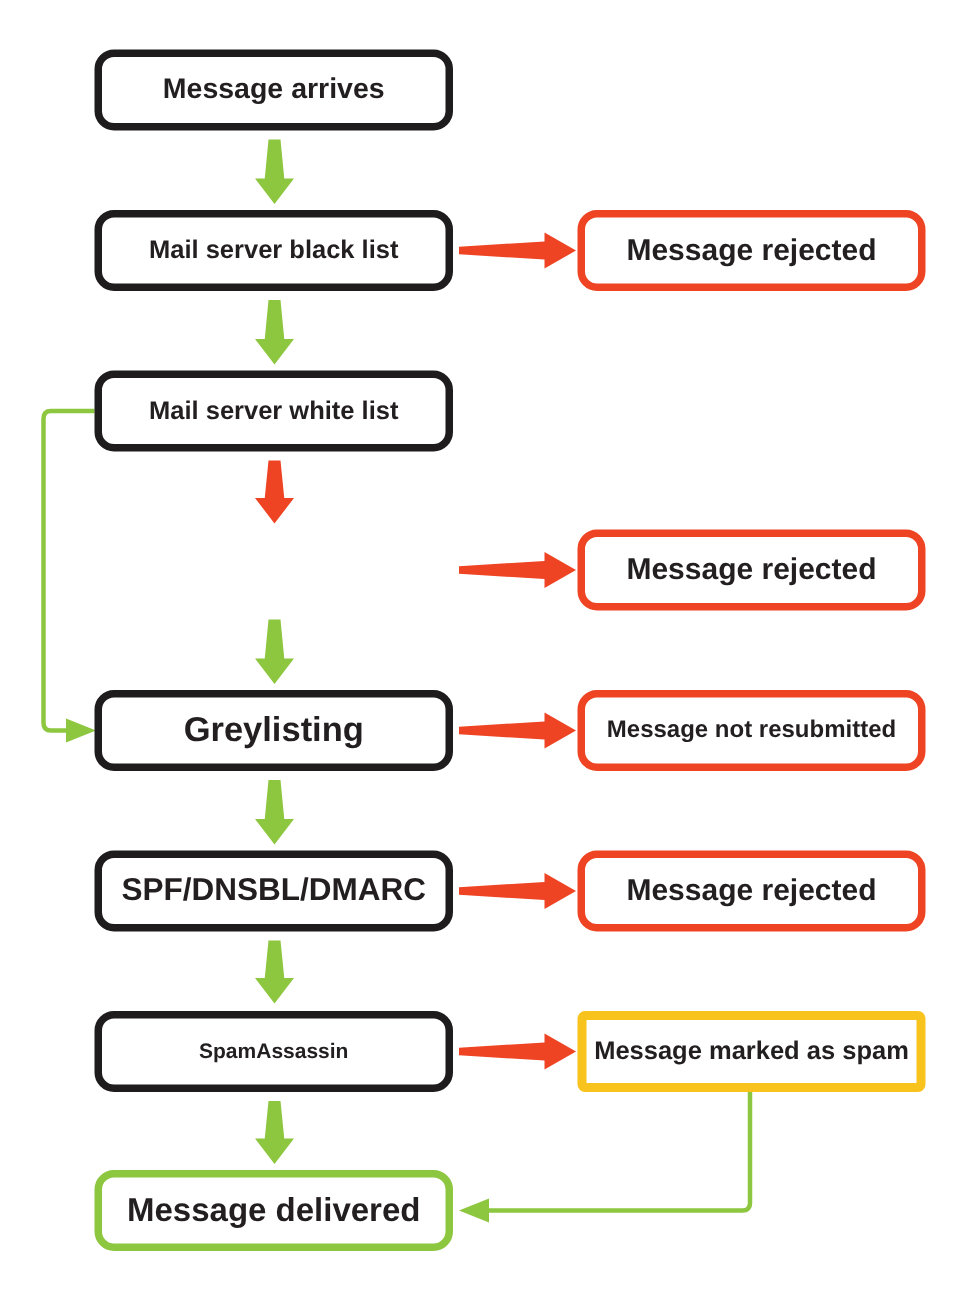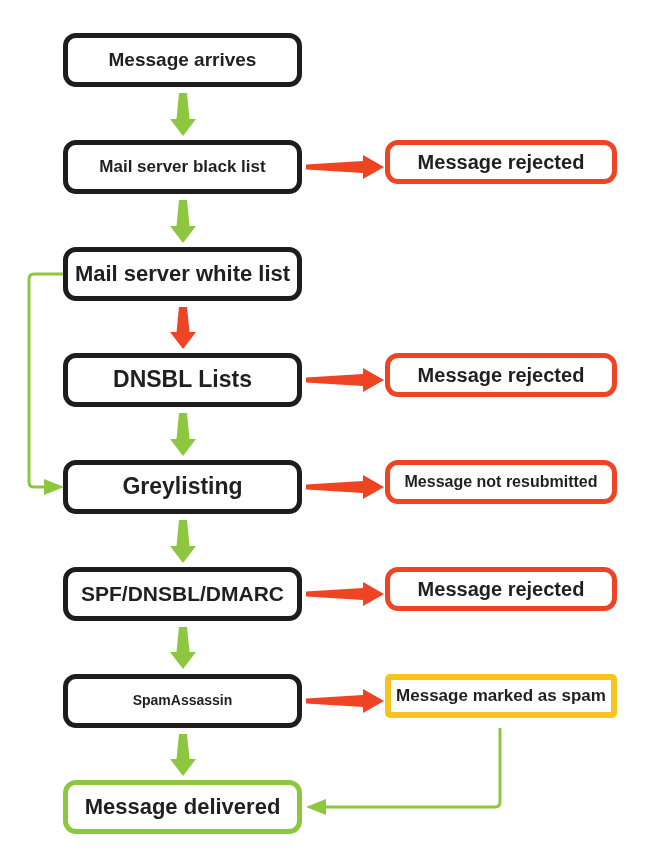--- a/index.html
+++ b/index.html
@@ -7,21 +7,21 @@
     position:relative;width:648px;height:868px;background:#ffffff;
     font-family:"Liberation Sans","DejaVu Sans",sans-serif;overflow:hidden;
   }
   .arrow-layer{position:absolute;left:0;top:0;width:648px;height:868px;}
   .node{
     position:absolute;display:flex;align-items:center;justify-content:center;
     box-sizing:border-box;background:#ffffff;border-radius:13px;
     color:#231f20;font-weight:bold;text-align:center;line-height:1.1;
   }
   .main{left:63px;width:239px;height:54px;}
-  .outcome{left:385px;width:232px;height:44px;}
+  .outcome{left:385px;width:232px;height:54px;}
   .b-black{border:5px solid #1e1c1c;text-align:right;}
   .b-red{border:5px solid #ee4424;}
   .b-yellow{border:6px solid #f8c31c;border-radius:5px;}
   .b-green{border:5px solid #8dc63f;}
 </style>
 </head>
 <body>
 
 <div class="canvas">
 
@@ -48,25 +48,22 @@
     <path d="M 500 728 L 500 802 Q 500 807 495 807 L 326 807" fill="none" stroke="#8dc63f" stroke-width="3"></path>
     <polygon fill="#8dc63f" points="326,799 306,807 326,815"></polygon>
   </svg>
 
   <div class="node main b-black" style="top:33px;font-size:19px">
     <span>Message arrives</span>
   </div>
   <div class="node main b-black" style="top:140px;font-size:17px">
     <span>Mail server black list</span>
   </div>
-  <div class="node main b-black" style="top:247px;font-size:22px">
+  <div class="node main b-black" style="top:247px;font-size:17px">
     <span>Mail server white list</span>
-  </div>
-  <div class="node main b-black" style="top:353px;font-size:23px">
-    <span>DNSBL Lists</span>
   </div>
   <div class="node main b-black" style="top:460px;font-size:23px">
     <span>Greylisting</span>
   </div>
   <div class="node main b-black" style="top:567px;font-size:21px">
     <span>SPF/DNSBL/DMARC</span>
   </div>
   <div class="node main b-black" style="top:674px;font-size:14px">
     <span>SpamAssassin</span>
   </div>

